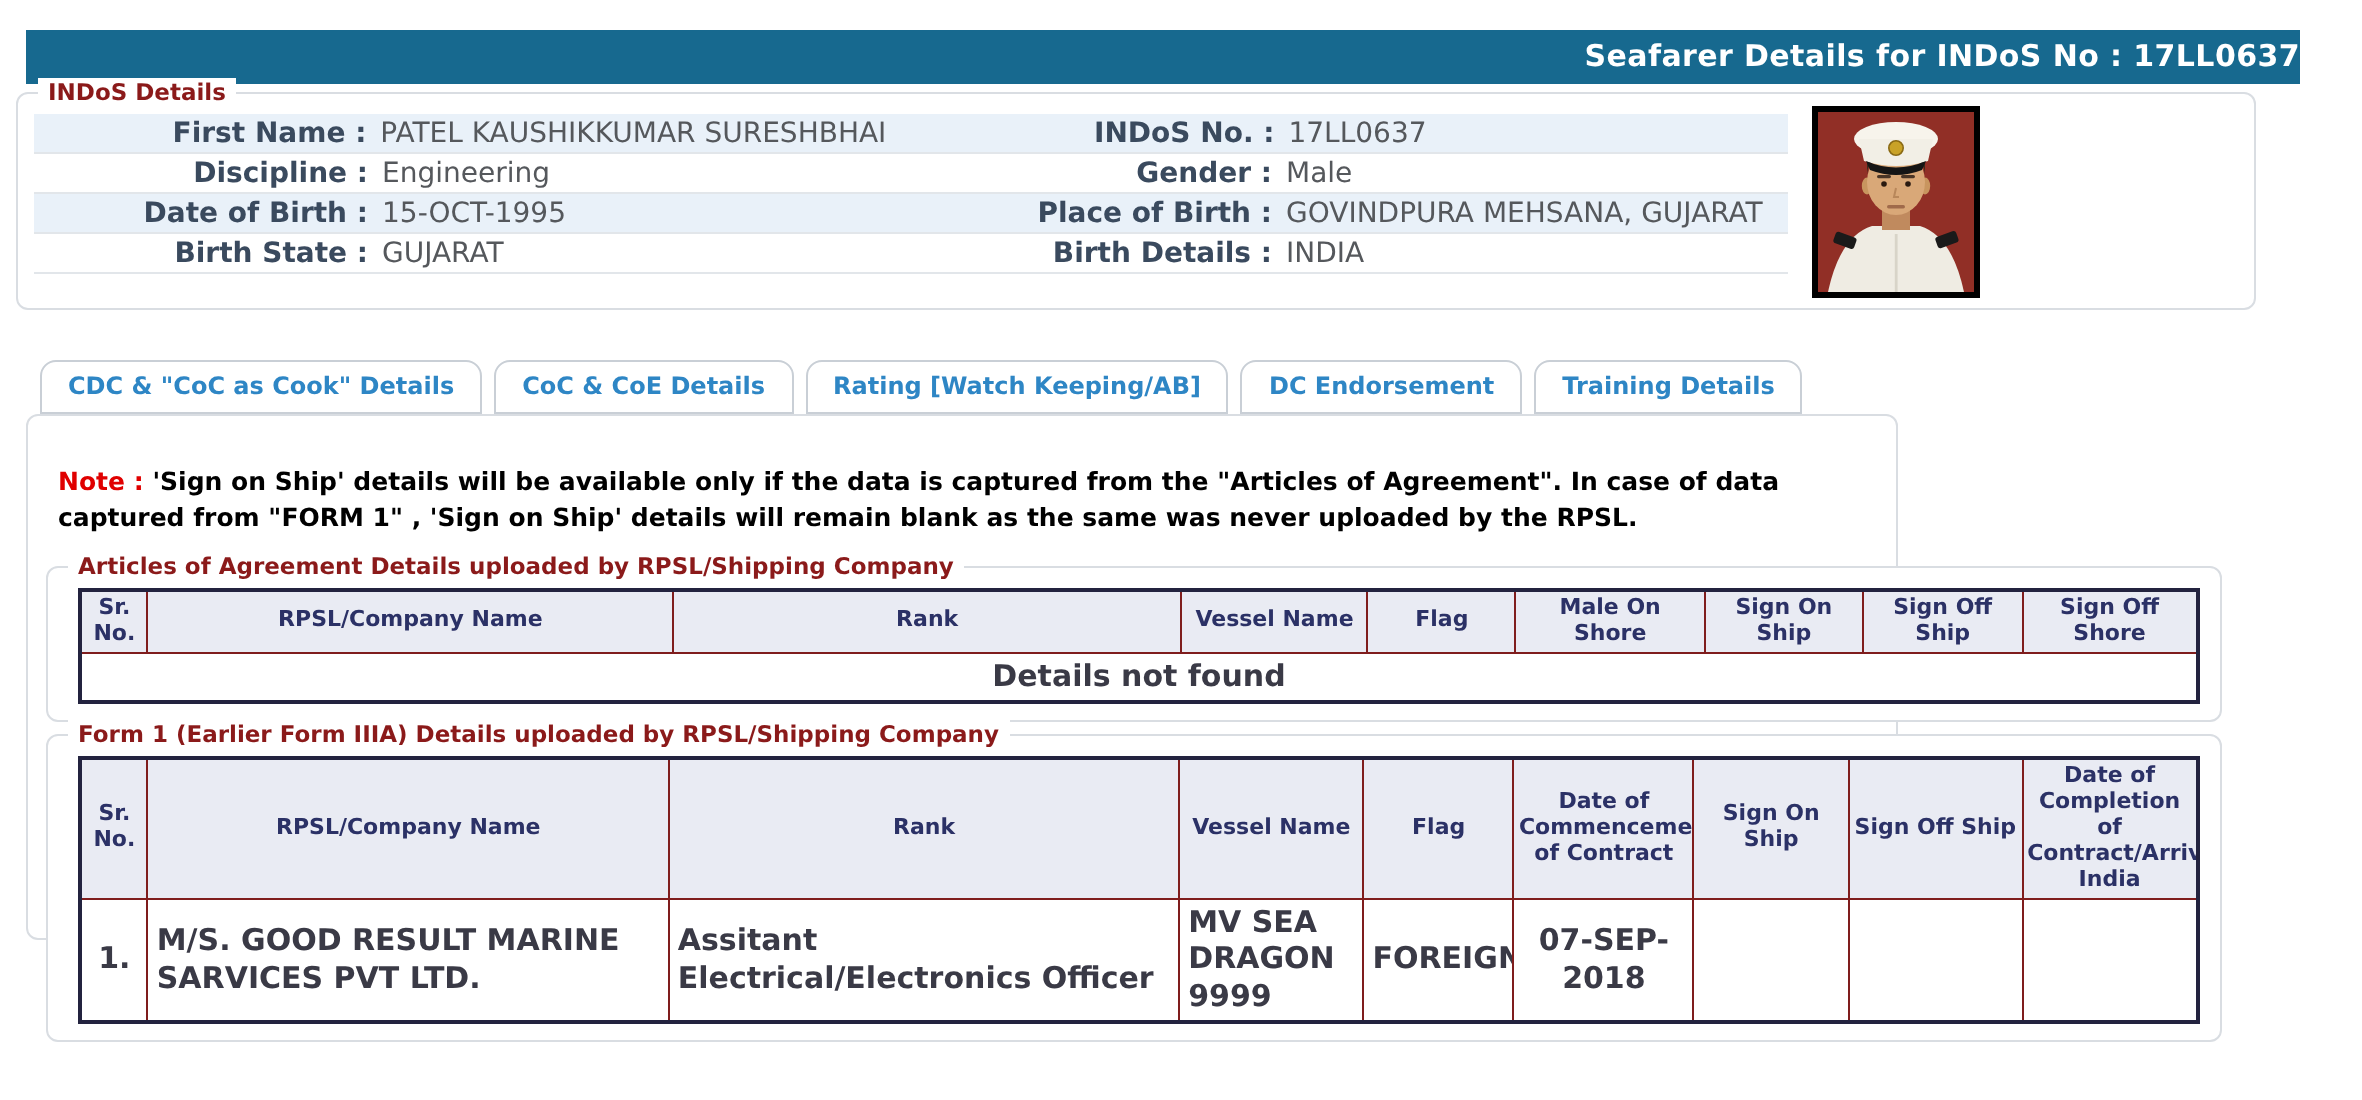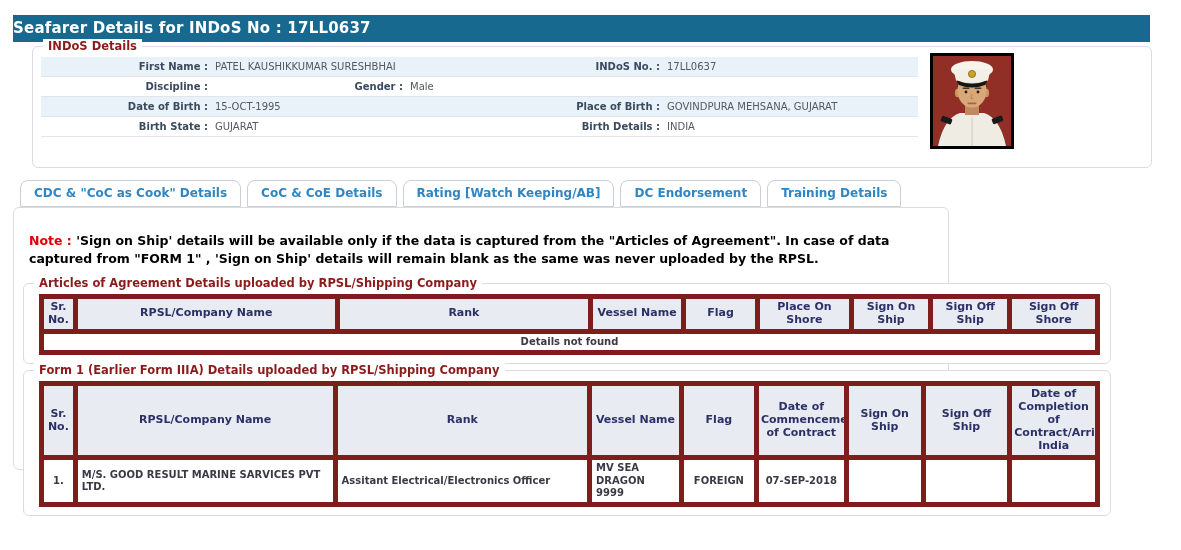--- a/index.html
+++ b/index.html
@@ -7,35 +7,35 @@
   body {
     width:1181px; height:550px; background:#ffffff; position:relative;
     font-family:"DejaVu Sans","Liberation Sans",sans-serif;
     -webkit-font-smoothing:antialiased;
   }
 
   
   .titlebar {
     position:absolute; left:13px; top:15px; width:1137px; height:27px;
     background:#17698F; color:#fff; font-weight:bold; font-size:15px;
-    text-align:left; line-height:27px; letter-spacing:.2px;
+    text-align:right; line-height:27px; letter-spacing:.2px;padding-left:17px;
   }
 
   
   .fs {
     border:1px solid #D9DDE2; border-radius:6px; background:#fff; position:relative;
   }
   .fs-legend {
     position:absolute; top:-8px; left:10px; background:#fff; padding:0 5px;
     color:#8B1A1A; font-weight:bold; font-size:11.5px; white-space:nowrap;
   }
-  .indos-fs { position:absolute; left:32px; top:46px; width:1120px; height:122px; }
+  .indos-fs { position:absolute; left:8px; top:46px; width:1120px; height:109px; }
   .indos-rows { position:absolute; left:8px; top:10px; width:877px; }
   .d-row {
-    display:flex; align-items:center; height:20px; font-size:10px;
+    display:flex; align-items:center; height:20px; font-size:14px;
     border-bottom:1px solid #E2E6EA;
   }
   .d-row.alt { background:#E9F1F9; }
   .d-label { font-weight:bold; color:#3A4A5E; text-align:right; white-space:nowrap; }
   .d-label.l1 { width:167px; }
   .d-label.l2 { width:195px; }
   .d-value { color:#55585C; padding-left:7px; white-space:nowrap; }
   .d-value.v1 { flex:1; }
   .d-value.v2 { width:258px; }
 
@@ -66,27 +66,27 @@
   }
   .note .note-prefix { color:#E00000; }
 
   .tbl-fs { margin:16px 0 0 9px; width:1088px; padding:10px 10px 8px 15px; }
   .tbl-fs.second { margin-top:6px; }
 
   table.grid {
     width:100%; border-collapse:collapse; border:2px solid #23233F;
     table-layout:fixed;
   }
-  table.grid th, table.grid td { border:5px solid #7f1d1d; overflow:hidden; }
+  table.grid th, table.grid td { border:1px solid #7f1d1d; overflow:hidden; }
   table.grid th {
     background:#E9EBF3; color:#2B3166; font-weight:bold; font-size:11px;
     text-align:center; padding:2px 2px; line-height:1.18;
   }
   table.grid td {
-    font-size:10px; font-weight:bold; color:#3A3A46; padding:2px 4px; line-height:1.25;
+    font-size:15px; font-weight:bold; color:#3A3A46; padding:2px 4px; line-height:1.25;
   }
   td.c { text-align:center; }
   td.empty-msg {
     color:#E00000; font-size:12px; font-weight:bold; text-align:center; padding:2px;
   }
 </style>
 </head>
 <body>
 
 <div class="titlebar">Seafarer Details for INDoS No : 17LL0637</div>
@@ -96,20 +96,21 @@
 
   <div class="indos-rows">
     <div class="d-row alt">
       <span class="d-label l1">First Name :</span>
       <span class="d-value v1">PATEL KAUSHIKKUMAR SURESHBHAI</span>
       <span class="d-label l2">INDoS No. :</span>
       <span class="d-value v2">17LL0637</span>
     </div>
     <div class="d-row">
       <span class="d-label l1">Discipline :</span>
+      <span class="d-value v1">Engineering</span>
       <span class="d-label l2">Gender :</span>
       <span class="d-value v2">Male</span>
     </div>
     <div class="d-row alt">
       <span class="d-label l1">Date of Birth :</span>
       <span class="d-value v1">15-OCT-1995</span>
       <span class="d-label l2">Place of Birth :</span>
       <span class="d-value v2">GOVINDPURA MEHSANA, GUJARAT</span>
     </div>
     <div class="d-row">
@@ -185,21 +186,21 @@
           <col style="width:7.5%">
           <col style="width:8.3%">
       </colgroup>
       <thead>
         <tr>
           <th>Sr. No.</th>
           <th>RPSL/Company Name</th>
           <th>Rank</th>
           <th>Vessel Name</th>
           <th>Flag</th>
-          <th>Place On Shore</th>
+          <th>Male On Shore</th>
           <th>Sign On Ship</th>
           <th>Sign Off Ship</th>
           <th>Sign Off Shore</th>
         </tr>
       </thead>
       <tbody>
         <tr>
           <td class="empty-msg" colspan="9">Details not found</td>
         </tr>
       </tbody>

